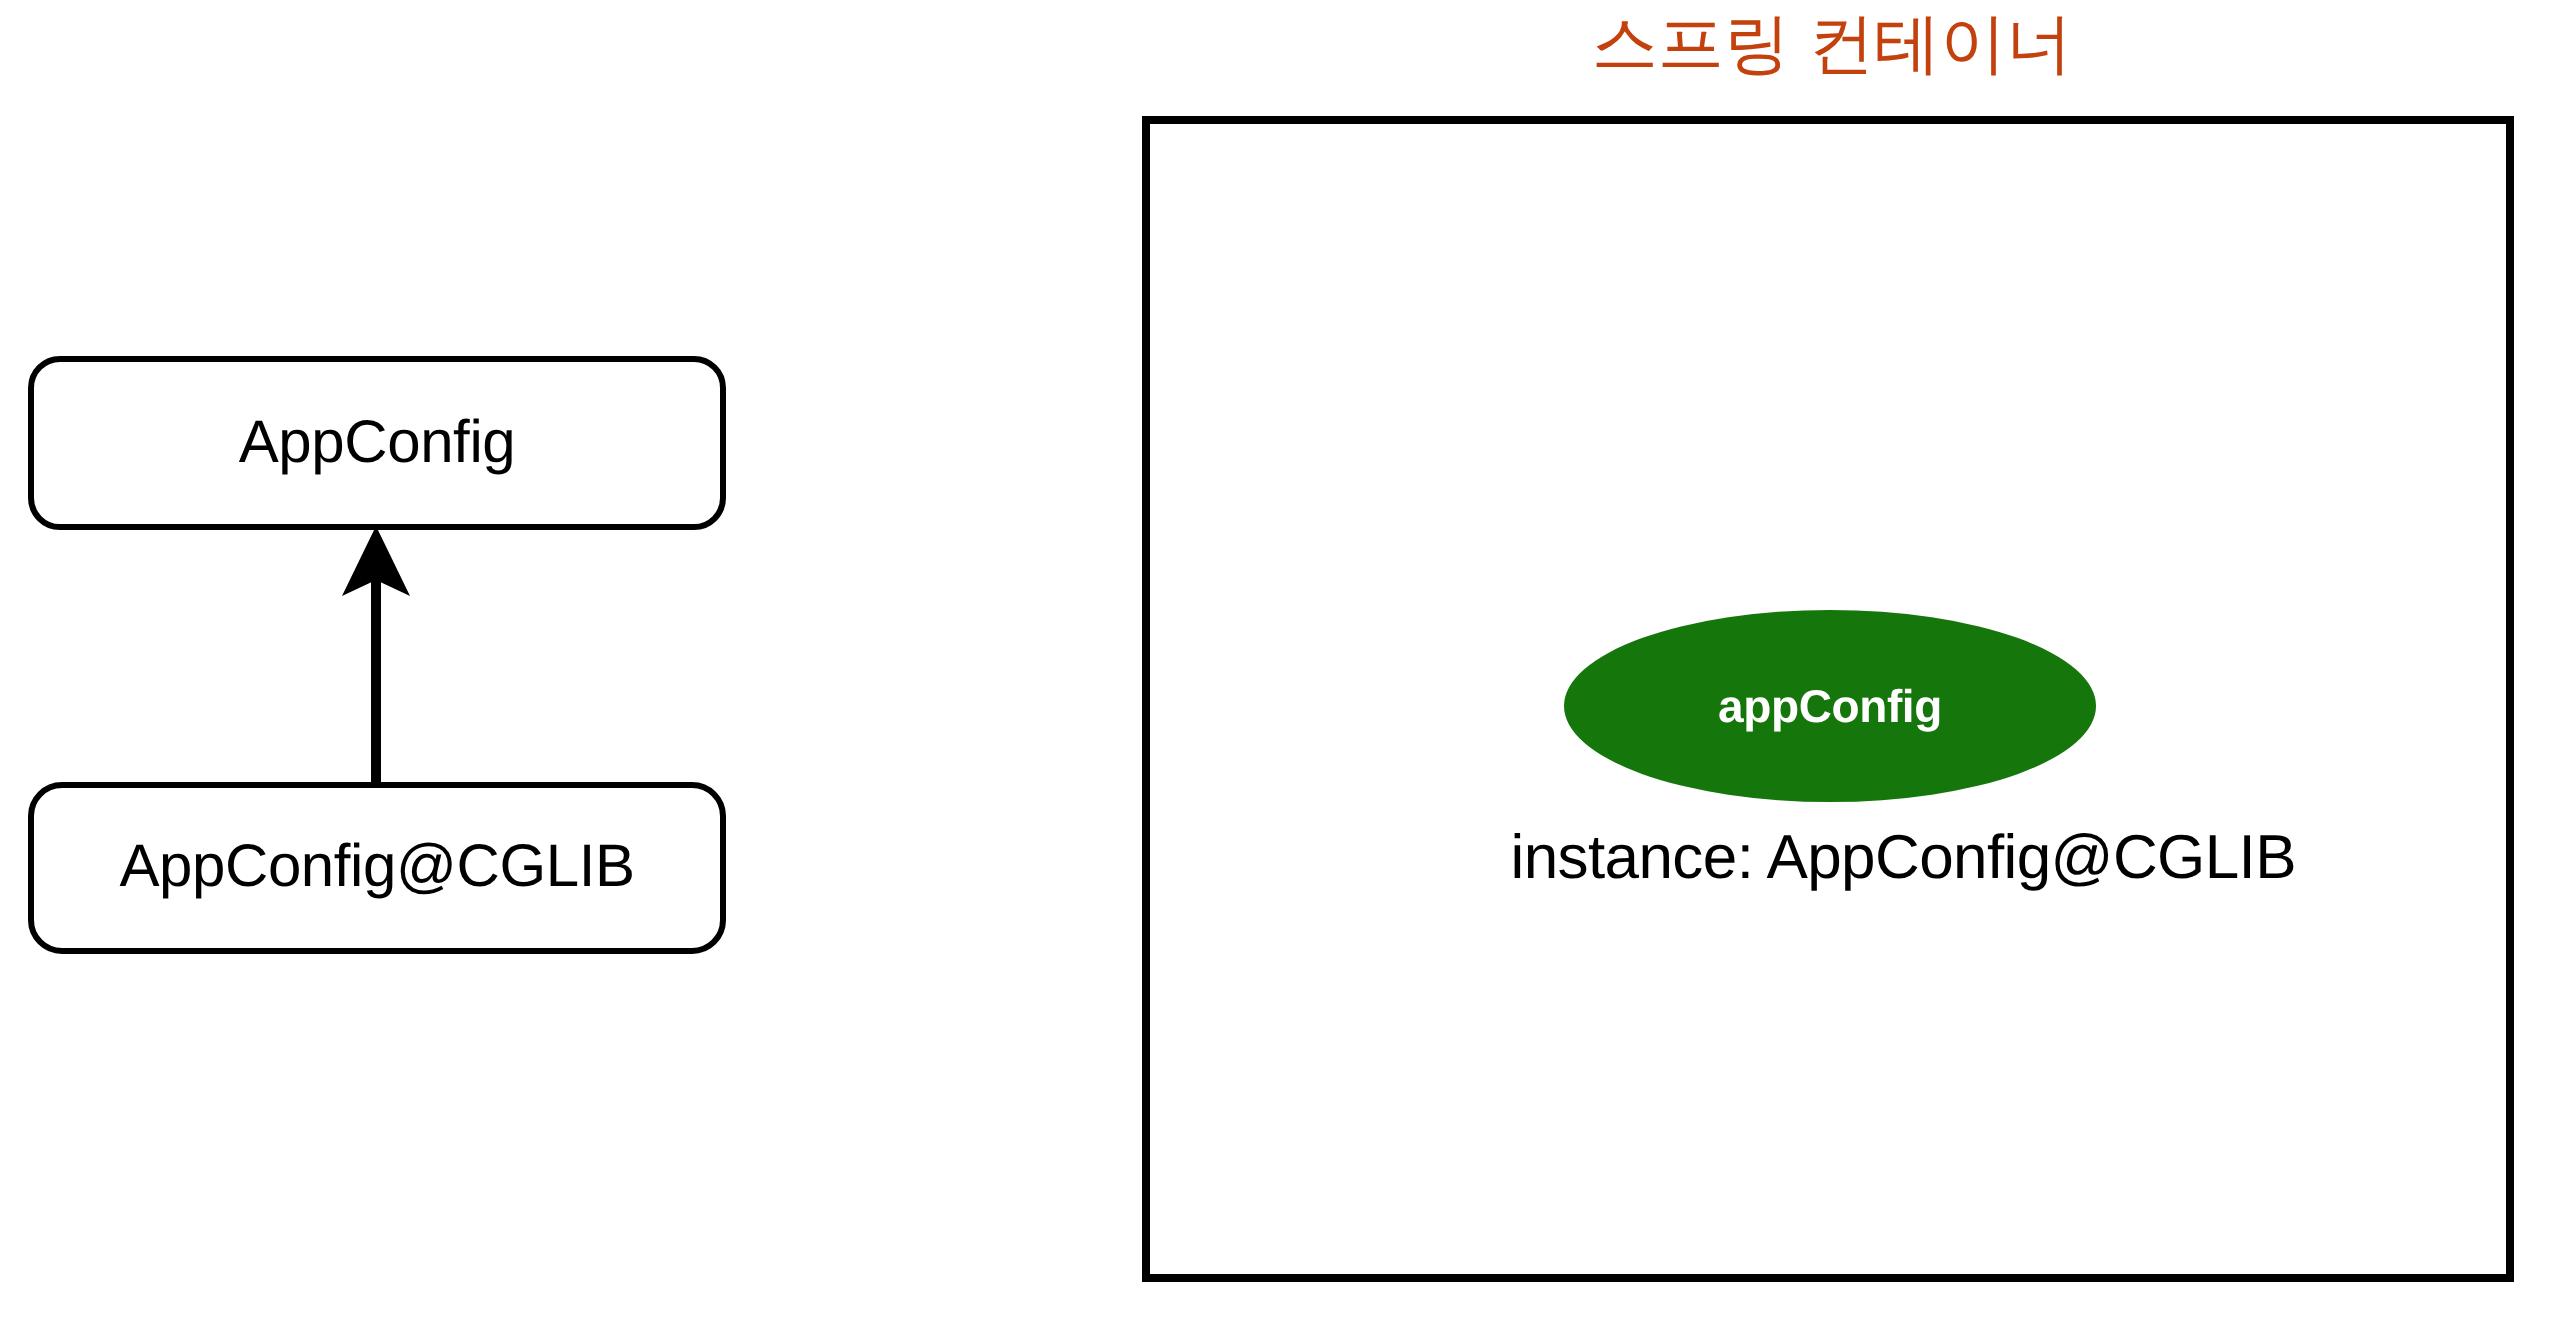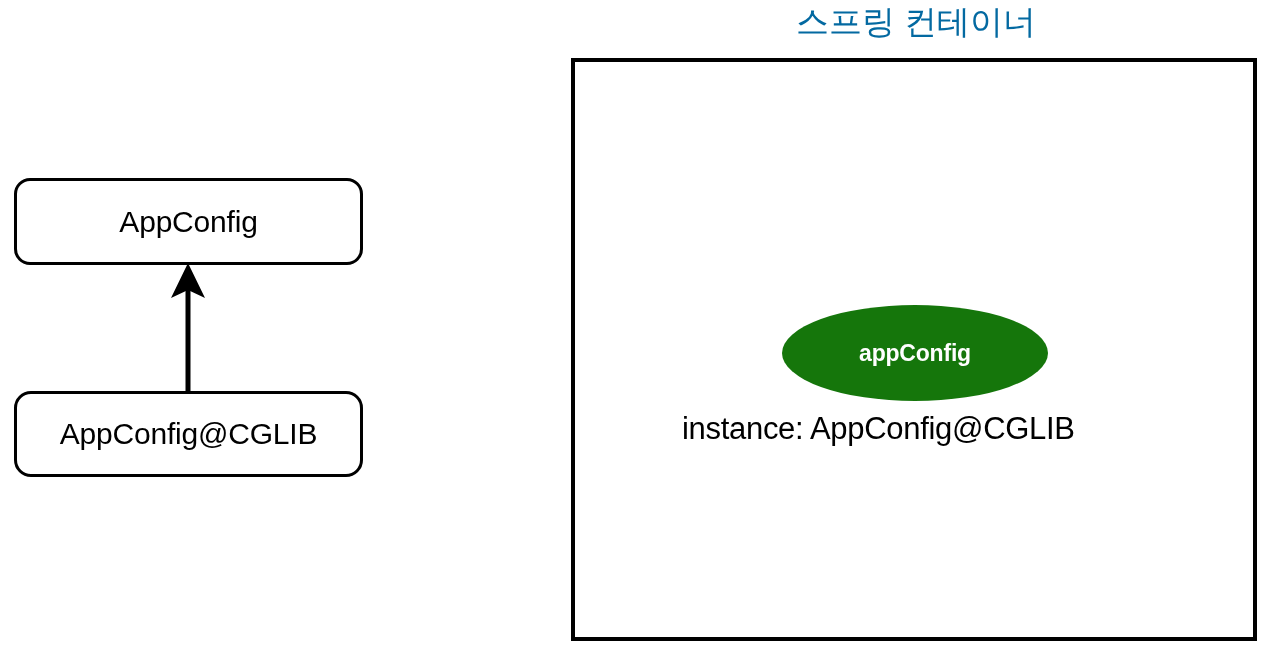--- a/index.html
+++ b/index.html
@@ -59,21 +59,21 @@
   }
 
   
   #container-title {
     position: absolute;
     left: 571px;
     top: 1px;
     width: 690px;
     text-align: center;
     font-size: 33px;
-    color: #0369a1;
+    color: #c2410c;
     line-height: 42px;
     white-space: nowrap;
   }
   #spring-container {
     position: absolute;
     left: 571px;
     top: 58px;
     width: 686px;
     height: 583px;
     box-sizing: border-box;
@@ -104,21 +104,21 @@
     color: #ffffff;
     font-size: 23px;
     font-weight: bold;
     letter-spacing: -0.2px;
   }
   #bean-instance-label {
     position: absolute;
     left: 0;
     top: 106px;
     width: 466px;
-    text-align: left;
+    text-align: right;
     font-size: 31px;
     color: #000000;
     letter-spacing: -0.3px;
     white-space: nowrap;
   }
 </style>
 </head>
 <body>
 
 <div id="canvas">

